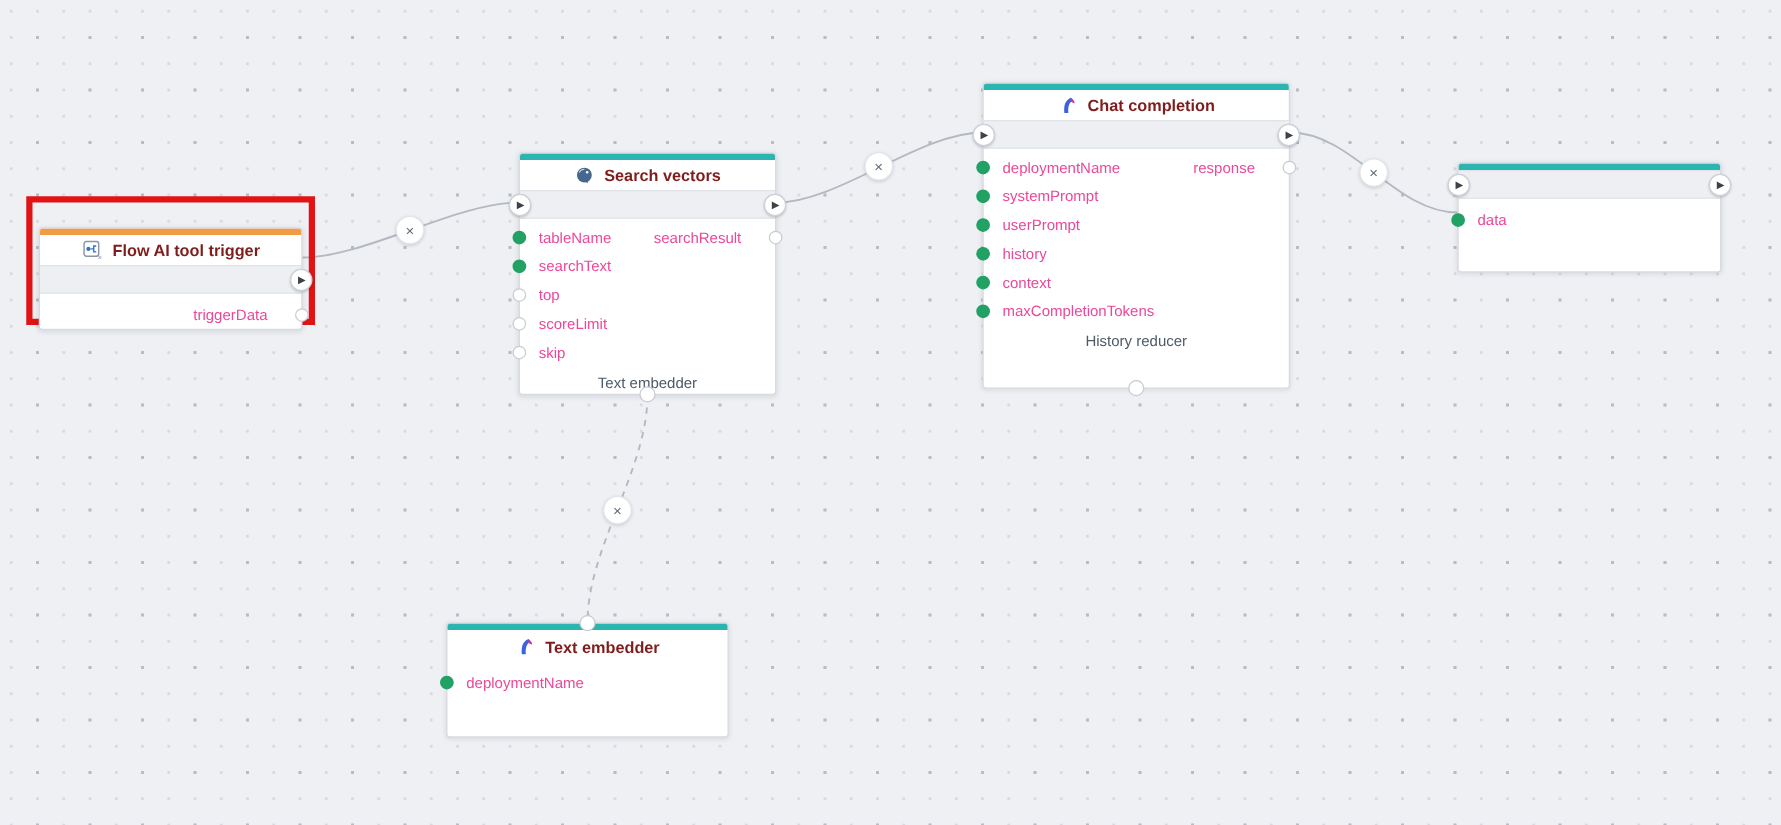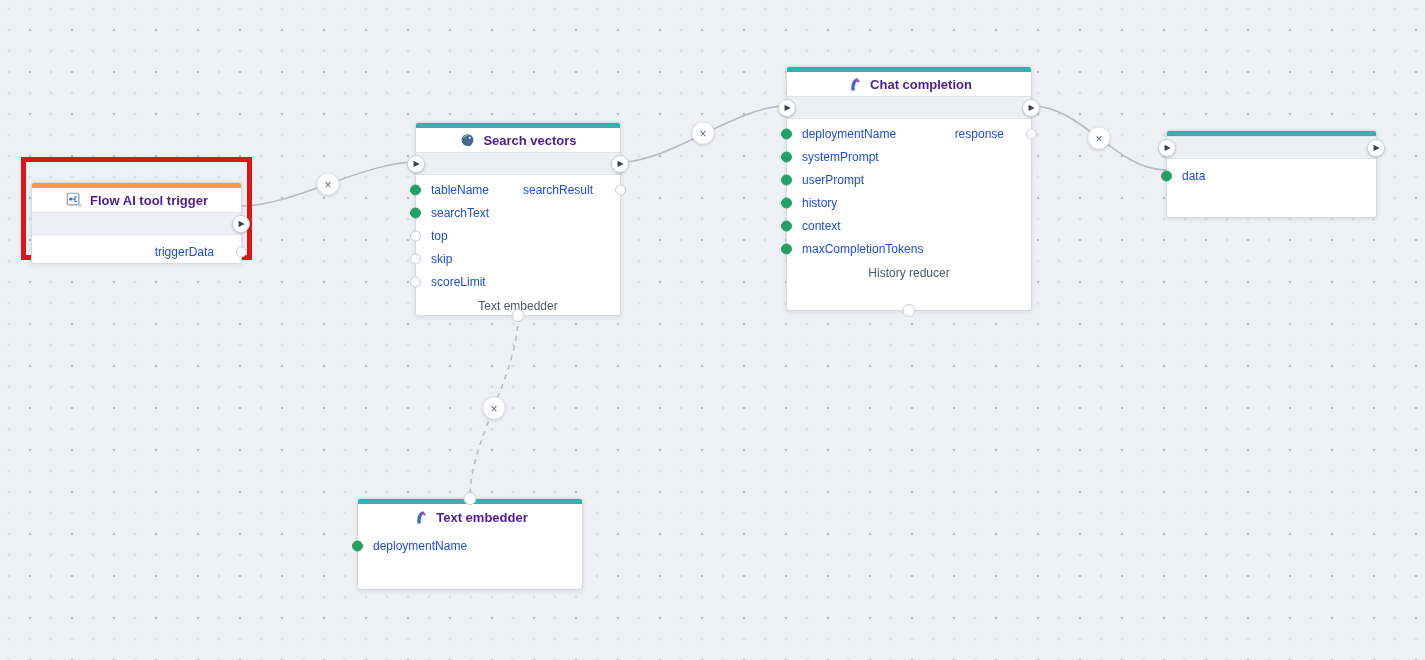--- a/index.html
+++ b/index.html
@@ -25,40 +25,40 @@
     position:absolute; z-index:3;
     background:#fff; border:1px solid #d7dade; border-radius:3px;
     box-shadow:0 1px 4px rgba(40,50,60,.12);
   }
   .accent { height:5px; border-radius:2px 2px 0 0; }
   .accent.teal { background:#2bb5b0; }
   .accent.orange { background:#f29b45; }
 
   .head { height:24px; display:flex; align-items:center; justify-content:center; gap:7px; }
   .head svg { flex:0 0 auto; }
-  .ntitle { font-size:13px; font-weight:600; color:#4c1d95; white-space:nowrap; }
+  .ntitle { font-size:13px; font-weight:600; color:#7f1d1d; white-space:nowrap; }
 
   .band {
     position:relative; height:23px; background:#edeff2;
     border-top:1px solid #e0e3e8; border-bottom:1px solid #e0e3e8;
   }
   .play {
     position:absolute; top:50%; width:18px; height:18px; border-radius:50%;
     background:#fff; border:1px solid #ccd1d7; box-shadow:0 1px 2px rgba(0,0,0,.18);
     display:flex; align-items:center; justify-content:center; cursor:pointer; z-index:4;
   }
   .play.left  { left:0;  transform:translate(-50%,-50%); }
   .play.right { left:100%; transform:translate(-50%,-50%); }
   .play span { font-size:8px; color:#3c4247; line-height:1; padding-left:1px; }
 
   .body { position:relative; padding-top:3px; }
   .prow { position:relative; height:23px; display:flex; align-items:center; }
   .prow.both { justify-content:space-between; }
   .prow.out-only { justify-content:flex-end;padding-left:39px; }
-  .plabel { font-size:12px; color:#1d4ed8; white-space:nowrap; }
+  .plabel { font-size:12px; color:#ec4899; white-space:nowrap; }
   .in-half .plabel, .prow .plabel.in-lab { margin-left:15px; }
   .out-half .plabel, .prow .plabel.out-lab { margin-right:27px; }
 
   .dot {
     position:absolute; width:11px; height:11px; border-radius:50%;
     background:#fff; border:1.5px solid #c6ccd3; top:50%; cursor:pointer;
   }
   .dot.l { left:-6px; transform:translateY(-50%); }
   .dot.r { right:-6px; transform:translateY(-50%); }
   .dot.filled { background:#21a164; border-color:#21a164; }
@@ -165,25 +165,25 @@
       <div class="prow">
         <span class="dot l filled"></span>
         <span class="plabel in-lab">searchText</span>
       </div>
       <div class="prow">
         <span class="dot l"></span>
         <span class="plabel in-lab">top</span>
       </div>
       <div class="prow">
         <span class="dot l"></span>
+        <span class="plabel in-lab">scoreLimit</span>
+      </div>
+      <div class="prow">
+        <span class="dot l"></span>
         <span class="plabel in-lab">skip</span>
-      </div>
-      <div class="prow">
-        <span class="dot l"></span>
-        <span class="plabel in-lab">scoreLimit</span>
       </div>
       <div class="toolslot">
         <span class="plabel">Text embedder</span>
       </div>
     </div>
     <span class="centerport bottom"></span>
   </div>
 
   <div class="node" style="left:786px;top:66px;width:246px;height:245px;">
     <div class="accent teal"></div>

